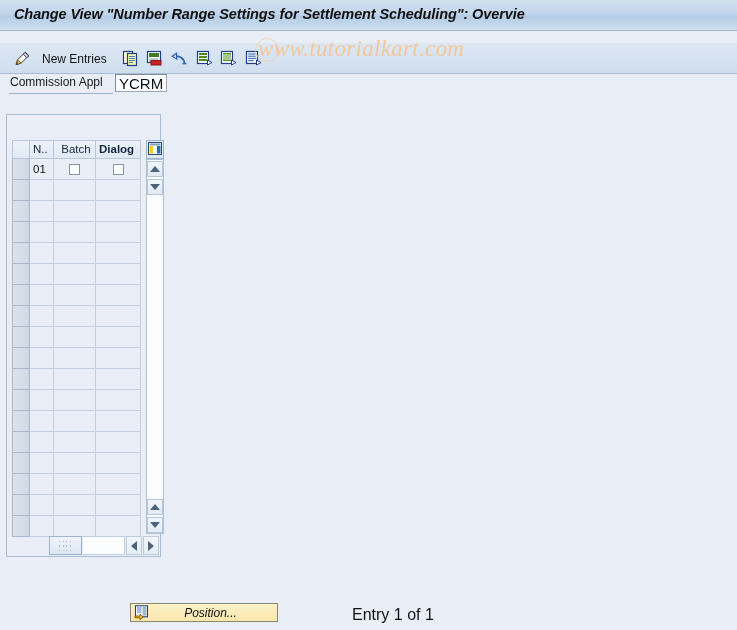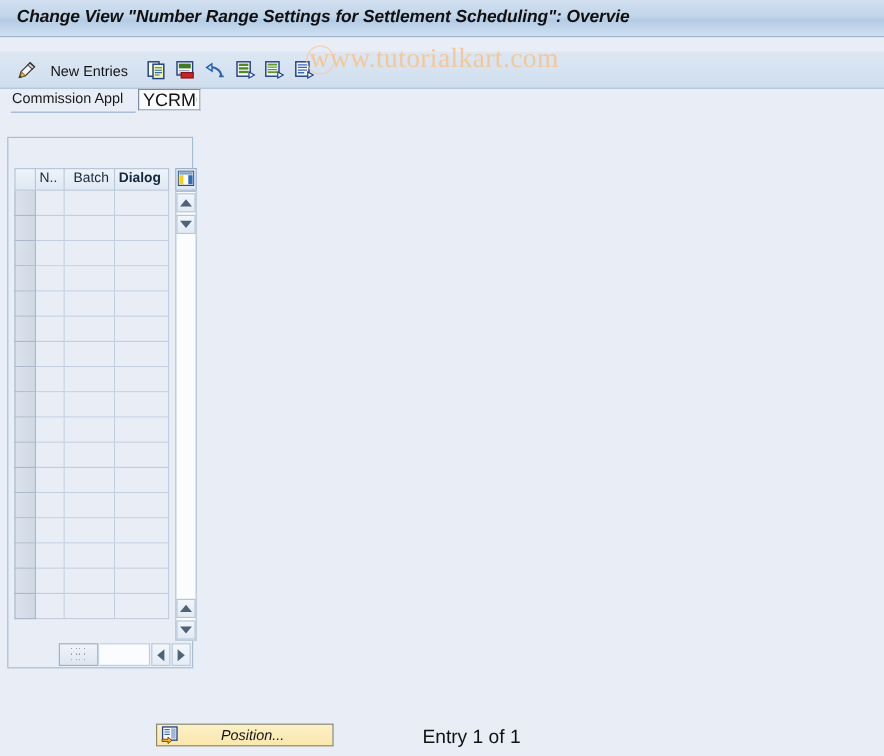--- a/index.html
+++ b/index.html
@@ -67,20 +67,21 @@
 
   #watermark {
     position: absolute;
     left: 258px; top: 36px;
     font-family: "Liberation Serif", serif;
     font-size: 23px;
     color: #f2c89a;
     white-space: nowrap;
     letter-spacing: 0.3px;
     pointer-events: none;
+    font-style: italic;
   }
   #watermark-seal {
     position: absolute;
     left: 255px; top: 38px;
     width: 22px; height: 22px;
     border: 1.6px solid #f0cba5;
     border-radius: 50%;
     opacity: .75;
     pointer-events: none;
   }
@@ -483,20 +484,30 @@
         <rect x="0.5" y="0.5" width="13" height="12" fill="#f6f9fc" stroke="#2b4b7a" stroke-width="1"></rect>
         <rect x="1.5" y="1.5" width="11" height="2" fill="#7fa3cc"></rect>
         <rect x="1.5" y="4" width="3.4" height="7.5" fill="#f5d20a"></rect>
         <rect x="5.2" y="4" width="3.4" height="7.5" fill="#ffffff"></rect>
         <rect x="8.9" y="4" width="3.6" height="7.5" fill="#2f6cb5"></rect>
       </svg>
     </span>
   </div>
 
   <div id="grid-body">
+      <div class="grow">
+        <div class="gcell sel"></div>
+        <div class="gcell num">01</div>
+        <div class="gcell batch">
+          <span class="cbx"></span>
+        </div>
+        <div class="gcell dlg">
+          <span class="cbx"></span>
+        </div>
+      </div>
       <div class="grow">
         <div class="gcell sel"></div>
         <div class="gcell num"></div>
         <div class="gcell batch"></div>
         <div class="gcell dlg"></div>
       </div>
       <div class="grow">
         <div class="gcell sel"></div>
         <div class="gcell num"></div>
         <div class="gcell batch"></div>

